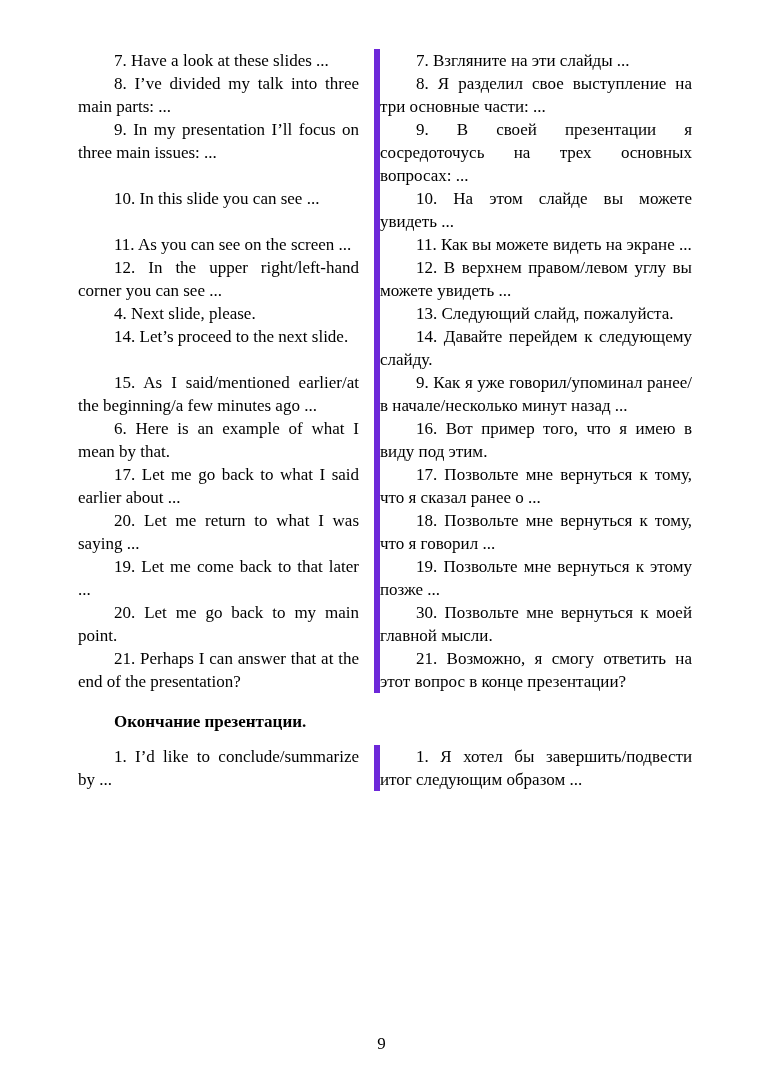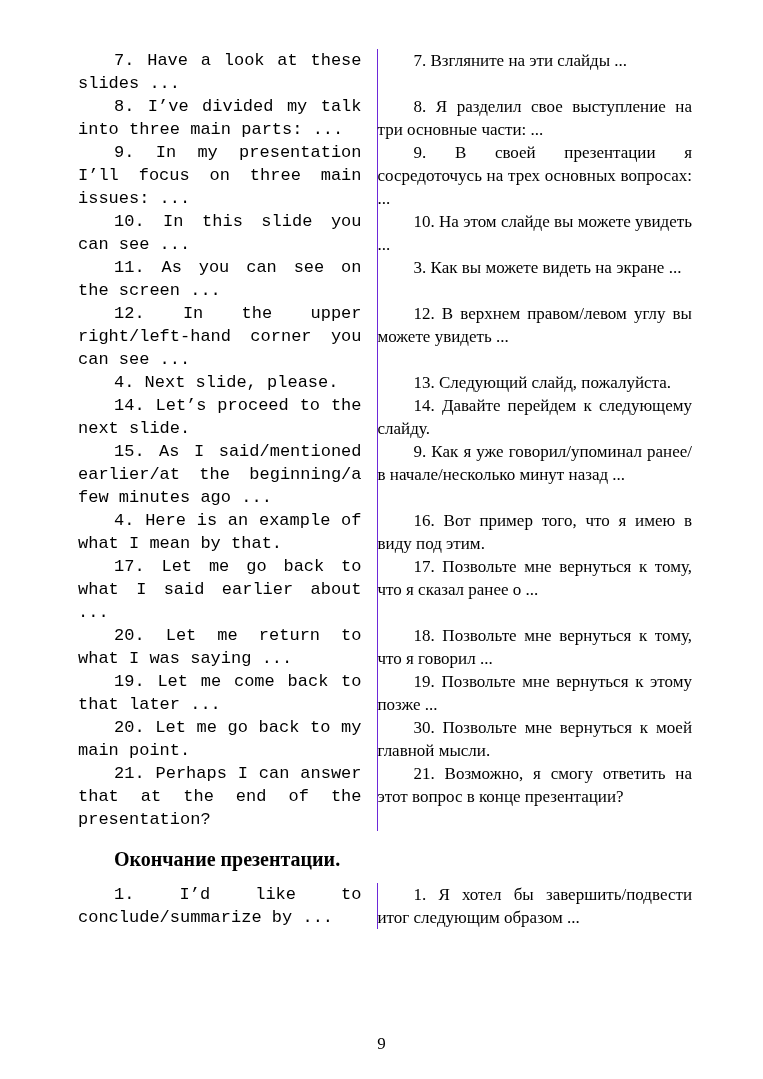--- a/index.html
+++ b/index.html
@@ -20,33 +20,32 @@
   }
   .phrase-table {
     width: 100%;
     border-collapse: collapse;
     table-layout: fixed;
     font-size: 17px;
     line-height: 23px;
   }
   .phrase-table td { vertical-align: top; }
   td.cell-en {
-    border-right: 1px solid #6d28d9;
+    border-right: 6px solid #6d28d9;
     padding-right: 15px;
-    font-family: Liberation Mono, monospace;
   }
   td.cell-ru {
     padding-left: 0;
   }
   .para {
     text-align: justify;
     text-indent: 36px;
   }
   .section-heading {
-    font-size: 20px;
+    font-size: 17px;
     line-height: 23px;
     font-weight: bold;
     text-indent: 36px;
     margin-top: 17px;
     margin-bottom: 12px;
   }
   .page-number {
     position: absolute;
     left: 0; right: 0;
     bottom: 24px;
@@ -96,21 +95,21 @@
           </td>
           <td class="cell-ru">
             <p class="para">10. На этом слайде вы можете увидеть ...</p>
           </td>
         </tr>
         <tr>
           <td class="cell-en">
             <p class="para">11. As you can see on the screen ...</p>
           </td>
           <td class="cell-ru">
-            <p class="para">3. Как вы можете видеть на экране ...</p>
+            <p class="para">11. Как вы можете видеть на экране ...</p>
           </td>
         </tr>
         <tr>
           <td class="cell-en">
             <p class="para">12. In the upper right/left-hand corner you can see ...</p>
           </td>
           <td class="cell-ru">
             <p class="para">12. В верхнем правом/левом углу вы можете увидеть ...</p>
           </td>
         </tr>
@@ -133,21 +132,21 @@
         <tr>
           <td class="cell-en">
             <p class="para">15. As I said/mentioned earlier/at the beginning/a few minutes ago ...</p>
           </td>
           <td class="cell-ru">
             <p class="para">9. Как я уже говорил/упоминал ранее/в начале/несколько минут назад ...</p>
           </td>
         </tr>
         <tr>
           <td class="cell-en">
-            <p class="para">4. Here is an example of what I mean by that.</p>
+            <p class="para">6. Here is an example of what I mean by that.</p>
           </td>
           <td class="cell-ru">
             <p class="para">16. Вот пример того, что я имею в виду под этим.</p>
           </td>
         </tr>
         <tr>
           <td class="cell-en">
             <p class="para">17. Let me go back to what I said earlier about ...</p>
           </td>
           <td class="cell-ru">

